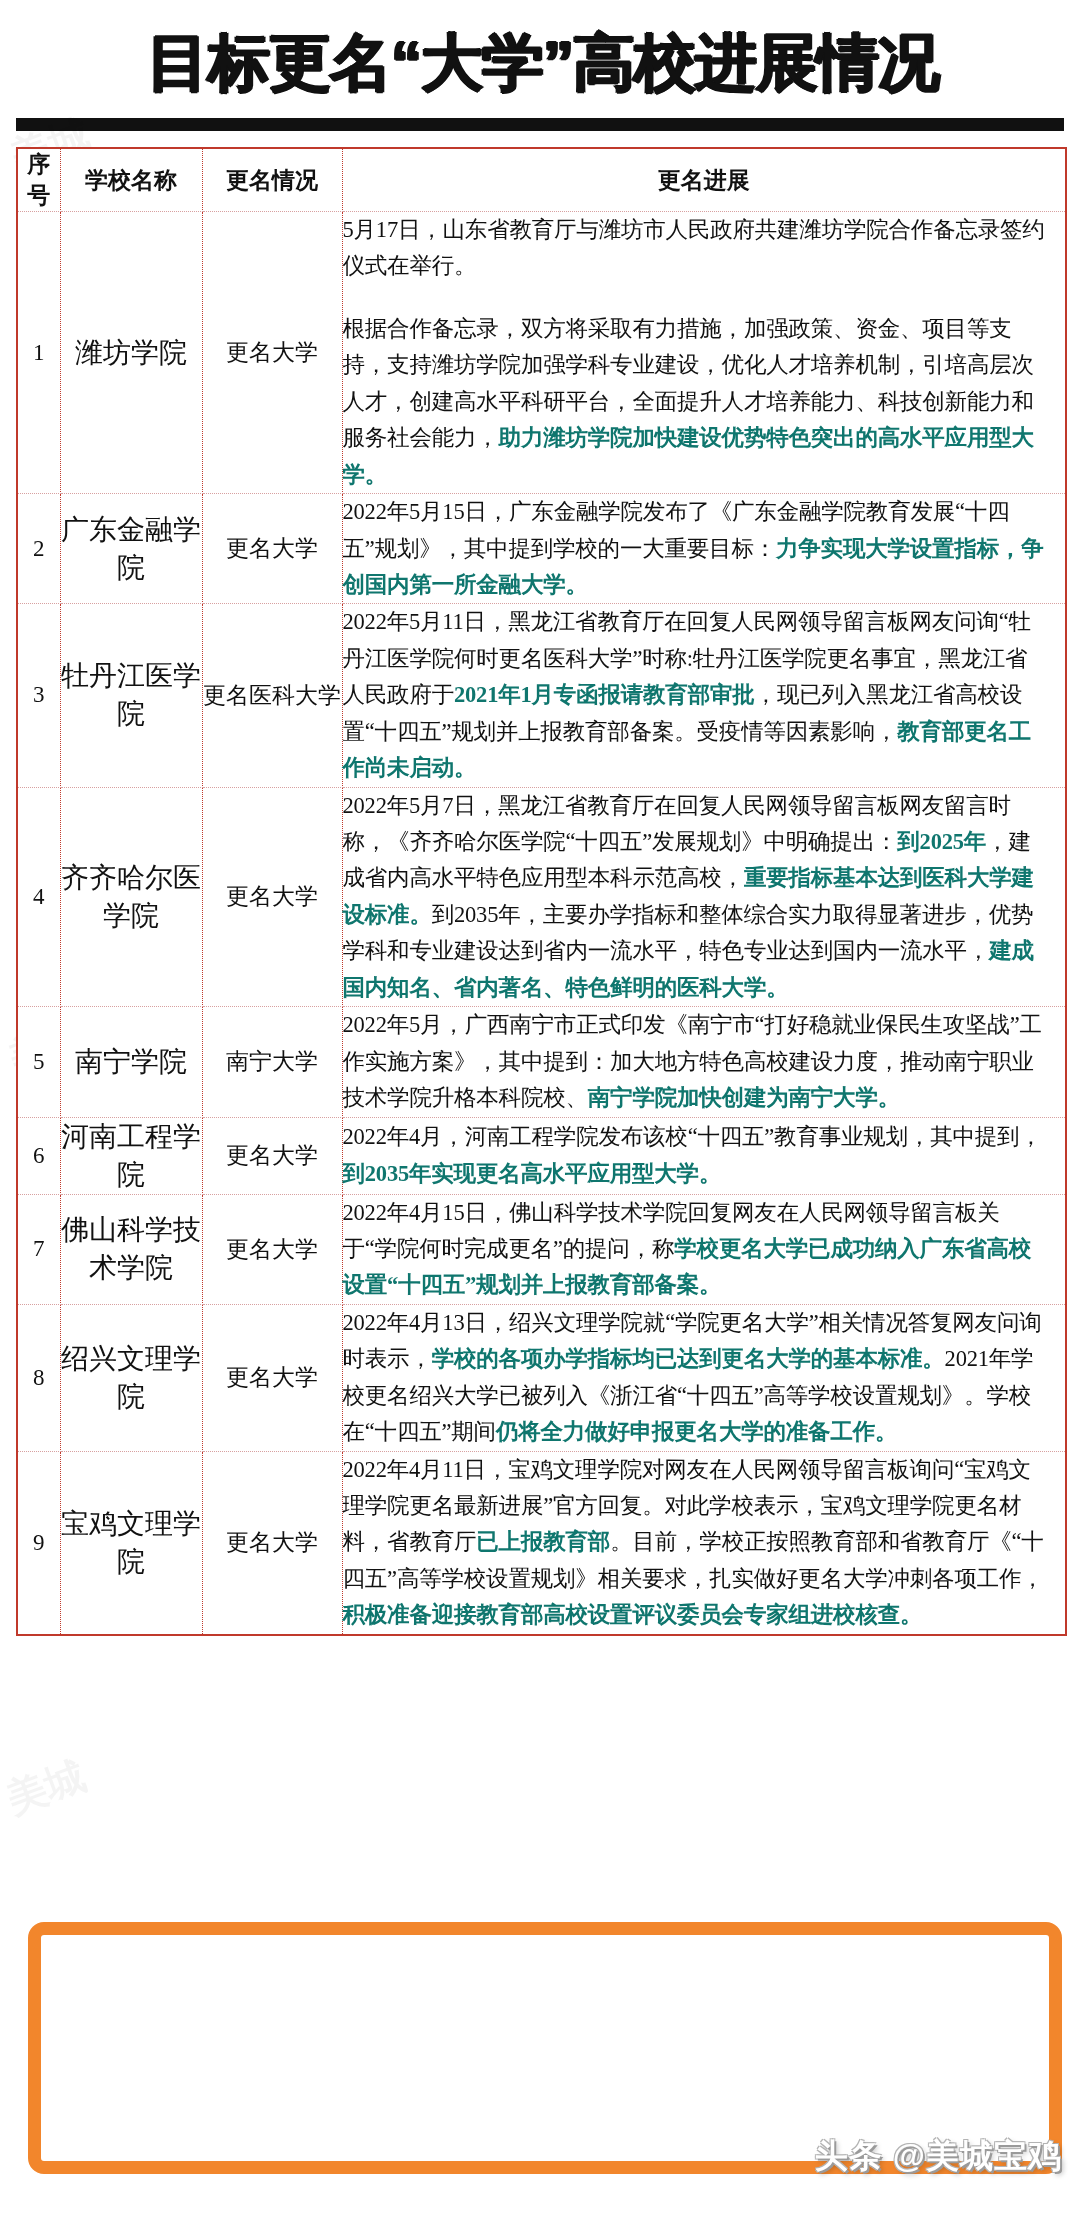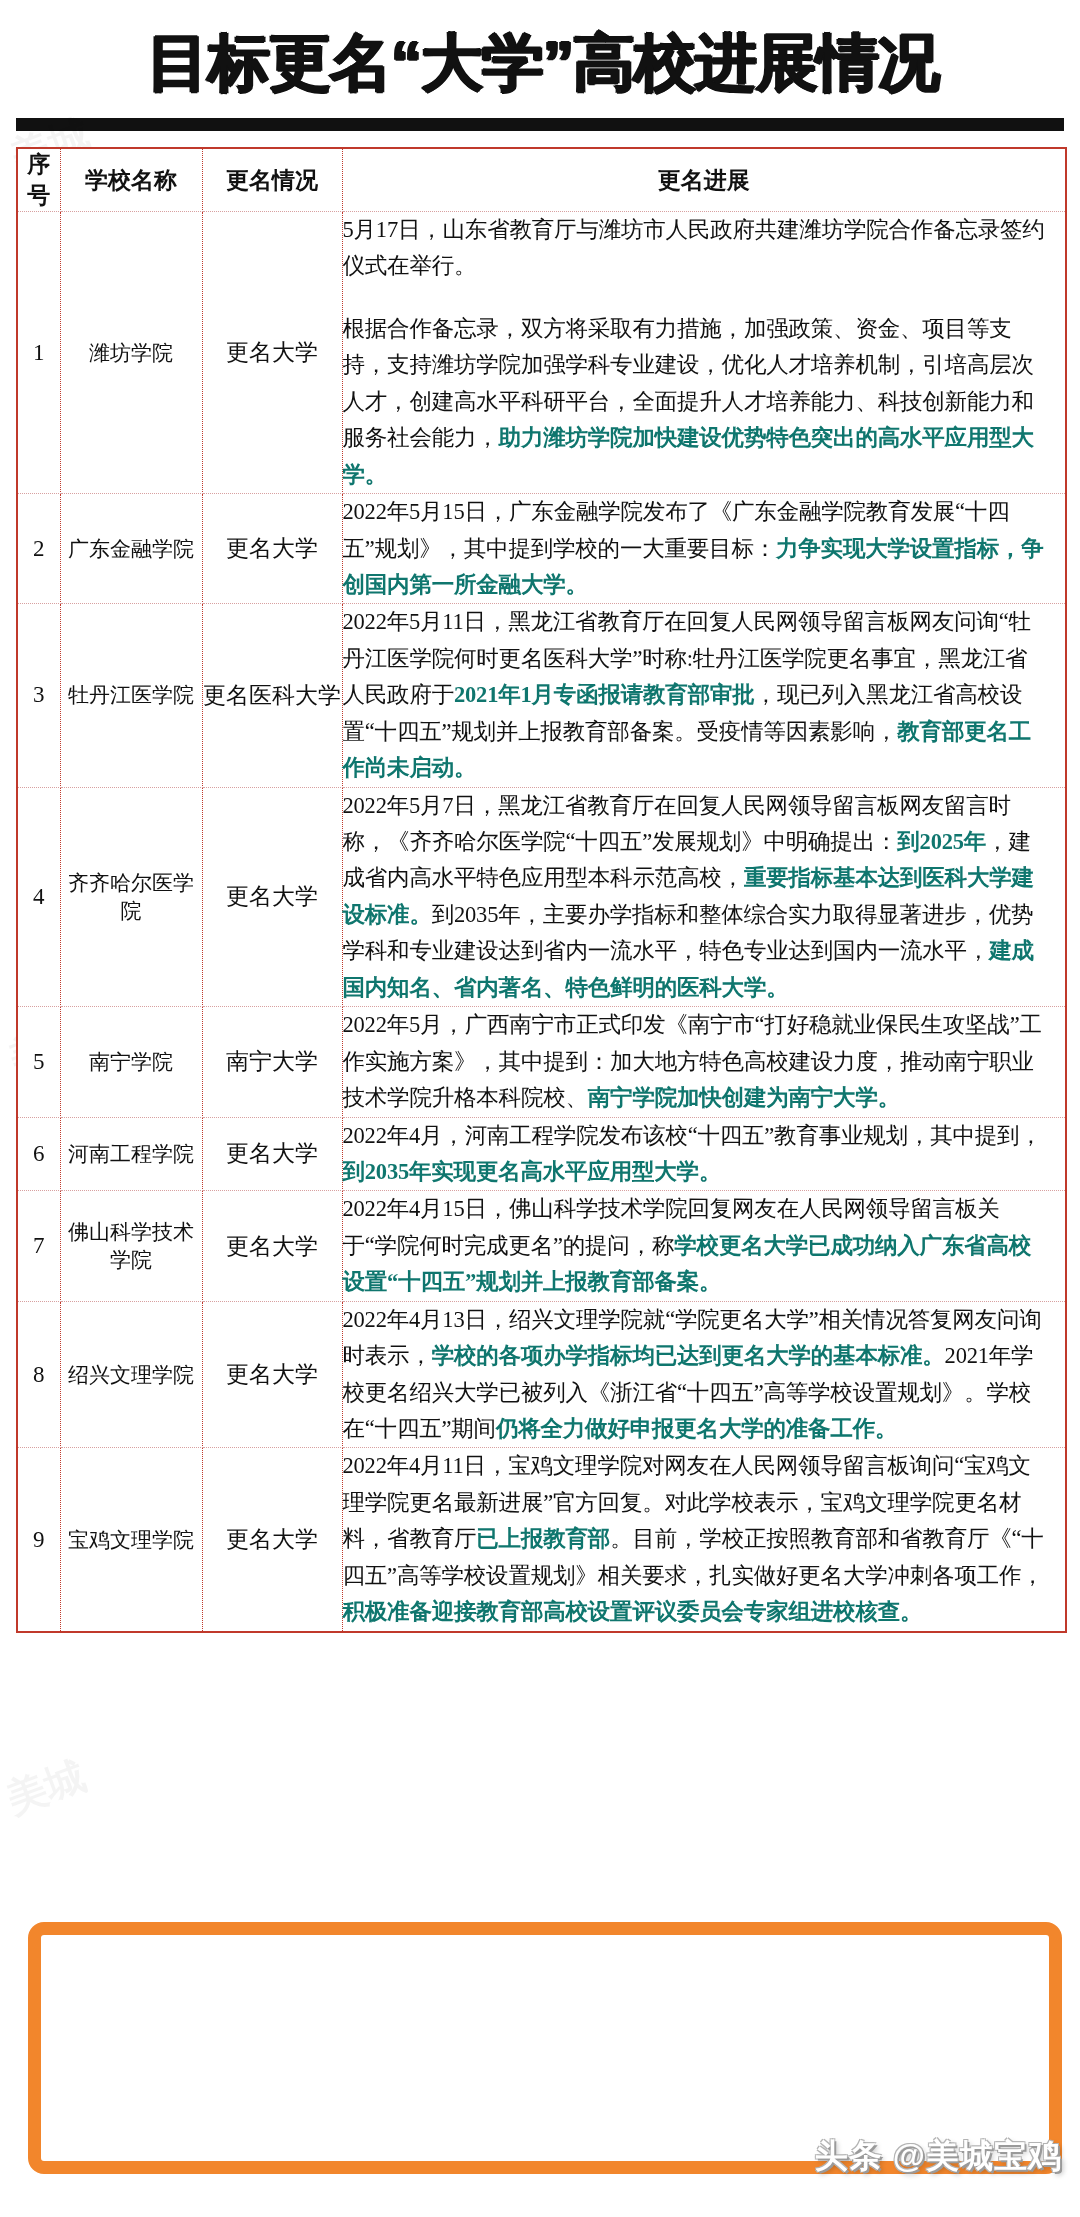--- a/index.html
+++ b/index.html
@@ -88,21 +88,21 @@
     text-align: center;
   }
   thead th:first-child { border-left: none; }
   thead th:last-child  { border-right: none; }
 
   tbody td { font-size: 22px; color: #111; }
   tbody tr td:first-child { border-left: none; }
   tbody tr td:last-child  { border-right: none; }
 
   td.idx   { text-align: center; font-size: 23px; }
-  td.name  { text-align: center; font-size: 21px; margin-left: 48px; }
+  td.name  { text-align: center; font-size: 28px; margin-left: 48px; }
   td.state { text-align: center; font-size: 23px; }
 
   td.prog {
     text-align: left;
     padding: 22px 10px 22px 14px;
     line-height: 1.62;
     font-size: 22.5px;
     letter-spacing: -0.2px;
   }
   td.prog p { margin: 0 16px 26px 0; }

